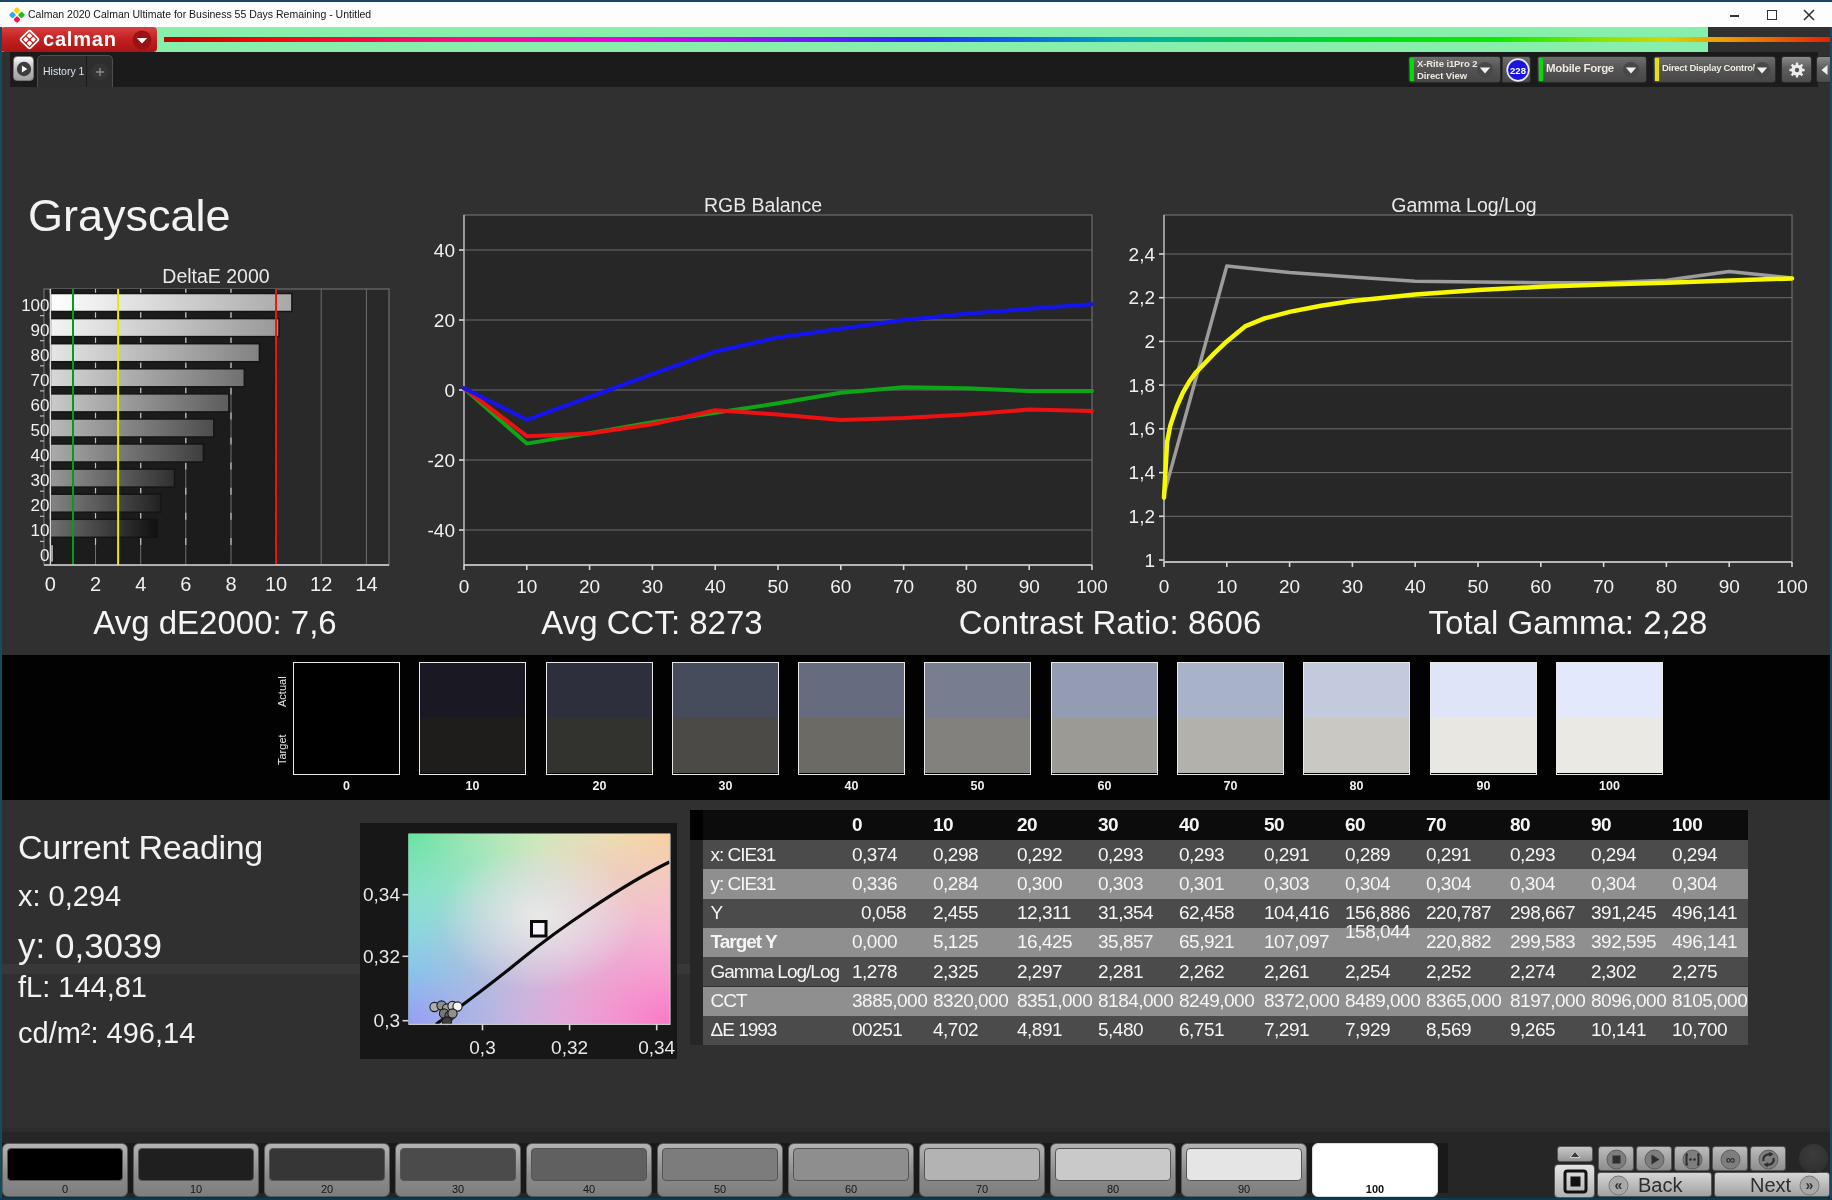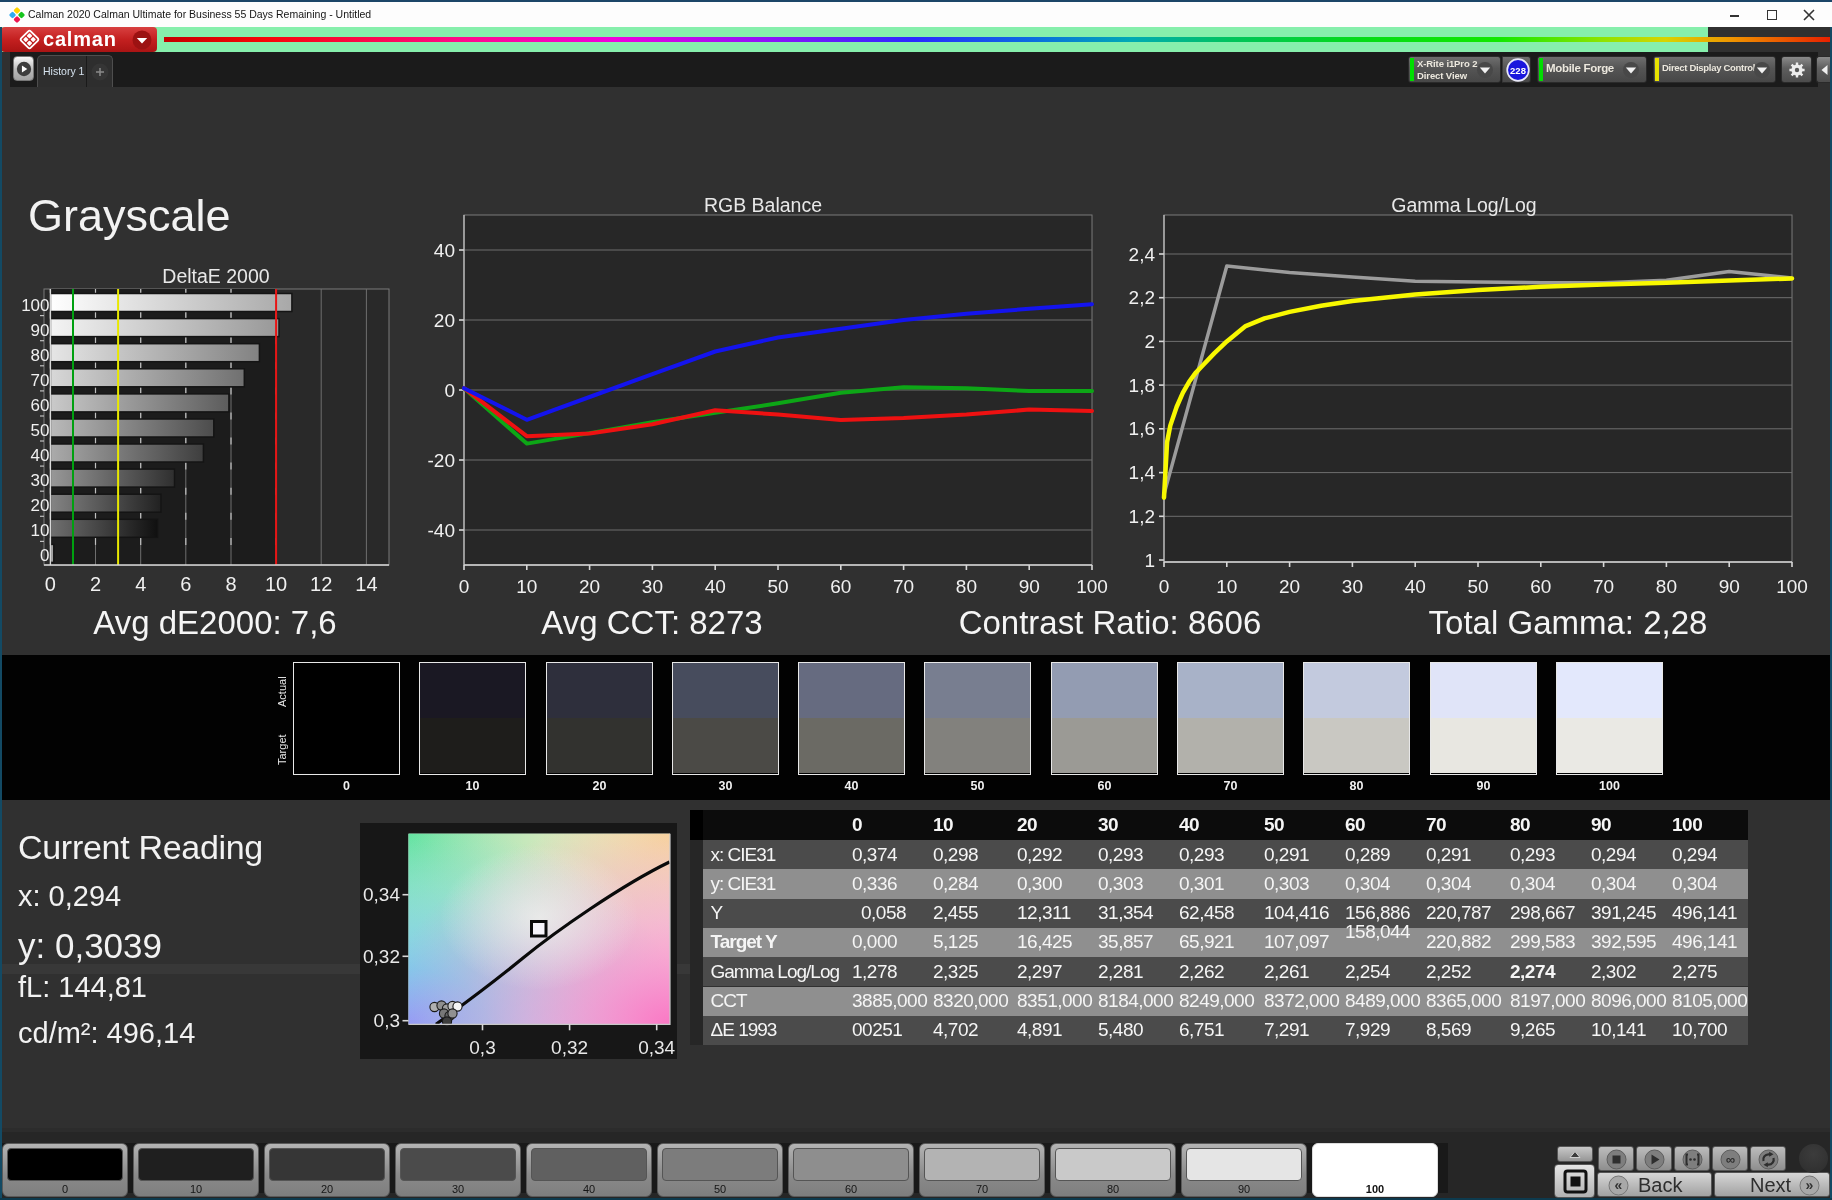--- a/index.html
+++ b/index.html
@@ -575,21 +575,21 @@
       <div class="abs" style="left:13px;top:147.2px;width:1045px;height:29.3px;background:#4b4b4b;"></div>
       <span class="abs" style="left:20.5px;top:150.7px;letter-spacing:-1px;">Gamma Log/Log</span>
       <span class="abs" style="left:162px;top:150.7px;">1,278</span>
       <span class="abs" style="left:243px;top:150.7px;">2,325</span>
       <span class="abs" style="left:327px;top:150.7px;">2,297</span>
       <span class="abs" style="left:408px;top:150.7px;">2,281</span>
       <span class="abs" style="left:489px;top:150.7px;">2,262</span>
       <span class="abs" style="left:574px;top:150.7px;">2,261</span>
       <span class="abs" style="left:655px;top:150.7px;">2,254</span>
       <span class="abs" style="left:736px;top:150.7px;">2,252</span>
-      <span class="abs" style="left:820px;top:150.7px;font-weight:bold;">2,274</span>
+      <span class="abs" style="left:820px;top:150.7px;">2,274</span>
       <span class="abs" style="left:901px;top:150.7px;">2,302</span>
       <span class="abs" style="left:982px;top:150.7px;">2,275</span>
       <div class="abs" style="left:13px;top:176.5px;width:1045px;height:29.3px;background:#8f8f8f;"></div>
       <span class="abs" style="left:20.5px;top:180.0px;letter-spacing:-1px;">CCT</span>
       <span class="abs" style="left:162px;top:180.0px;">3885,000</span>
       <span class="abs" style="left:243px;top:180.0px;">8320,000</span>
       <span class="abs" style="left:327px;top:180.0px;">8351,000</span>
       <span class="abs" style="left:408px;top:180.0px;">8184,000</span>
       <span class="abs" style="left:489px;top:180.0px;">8249,000</span>
       <span class="abs" style="left:574px;top:180.0px;">8372,000</span>

